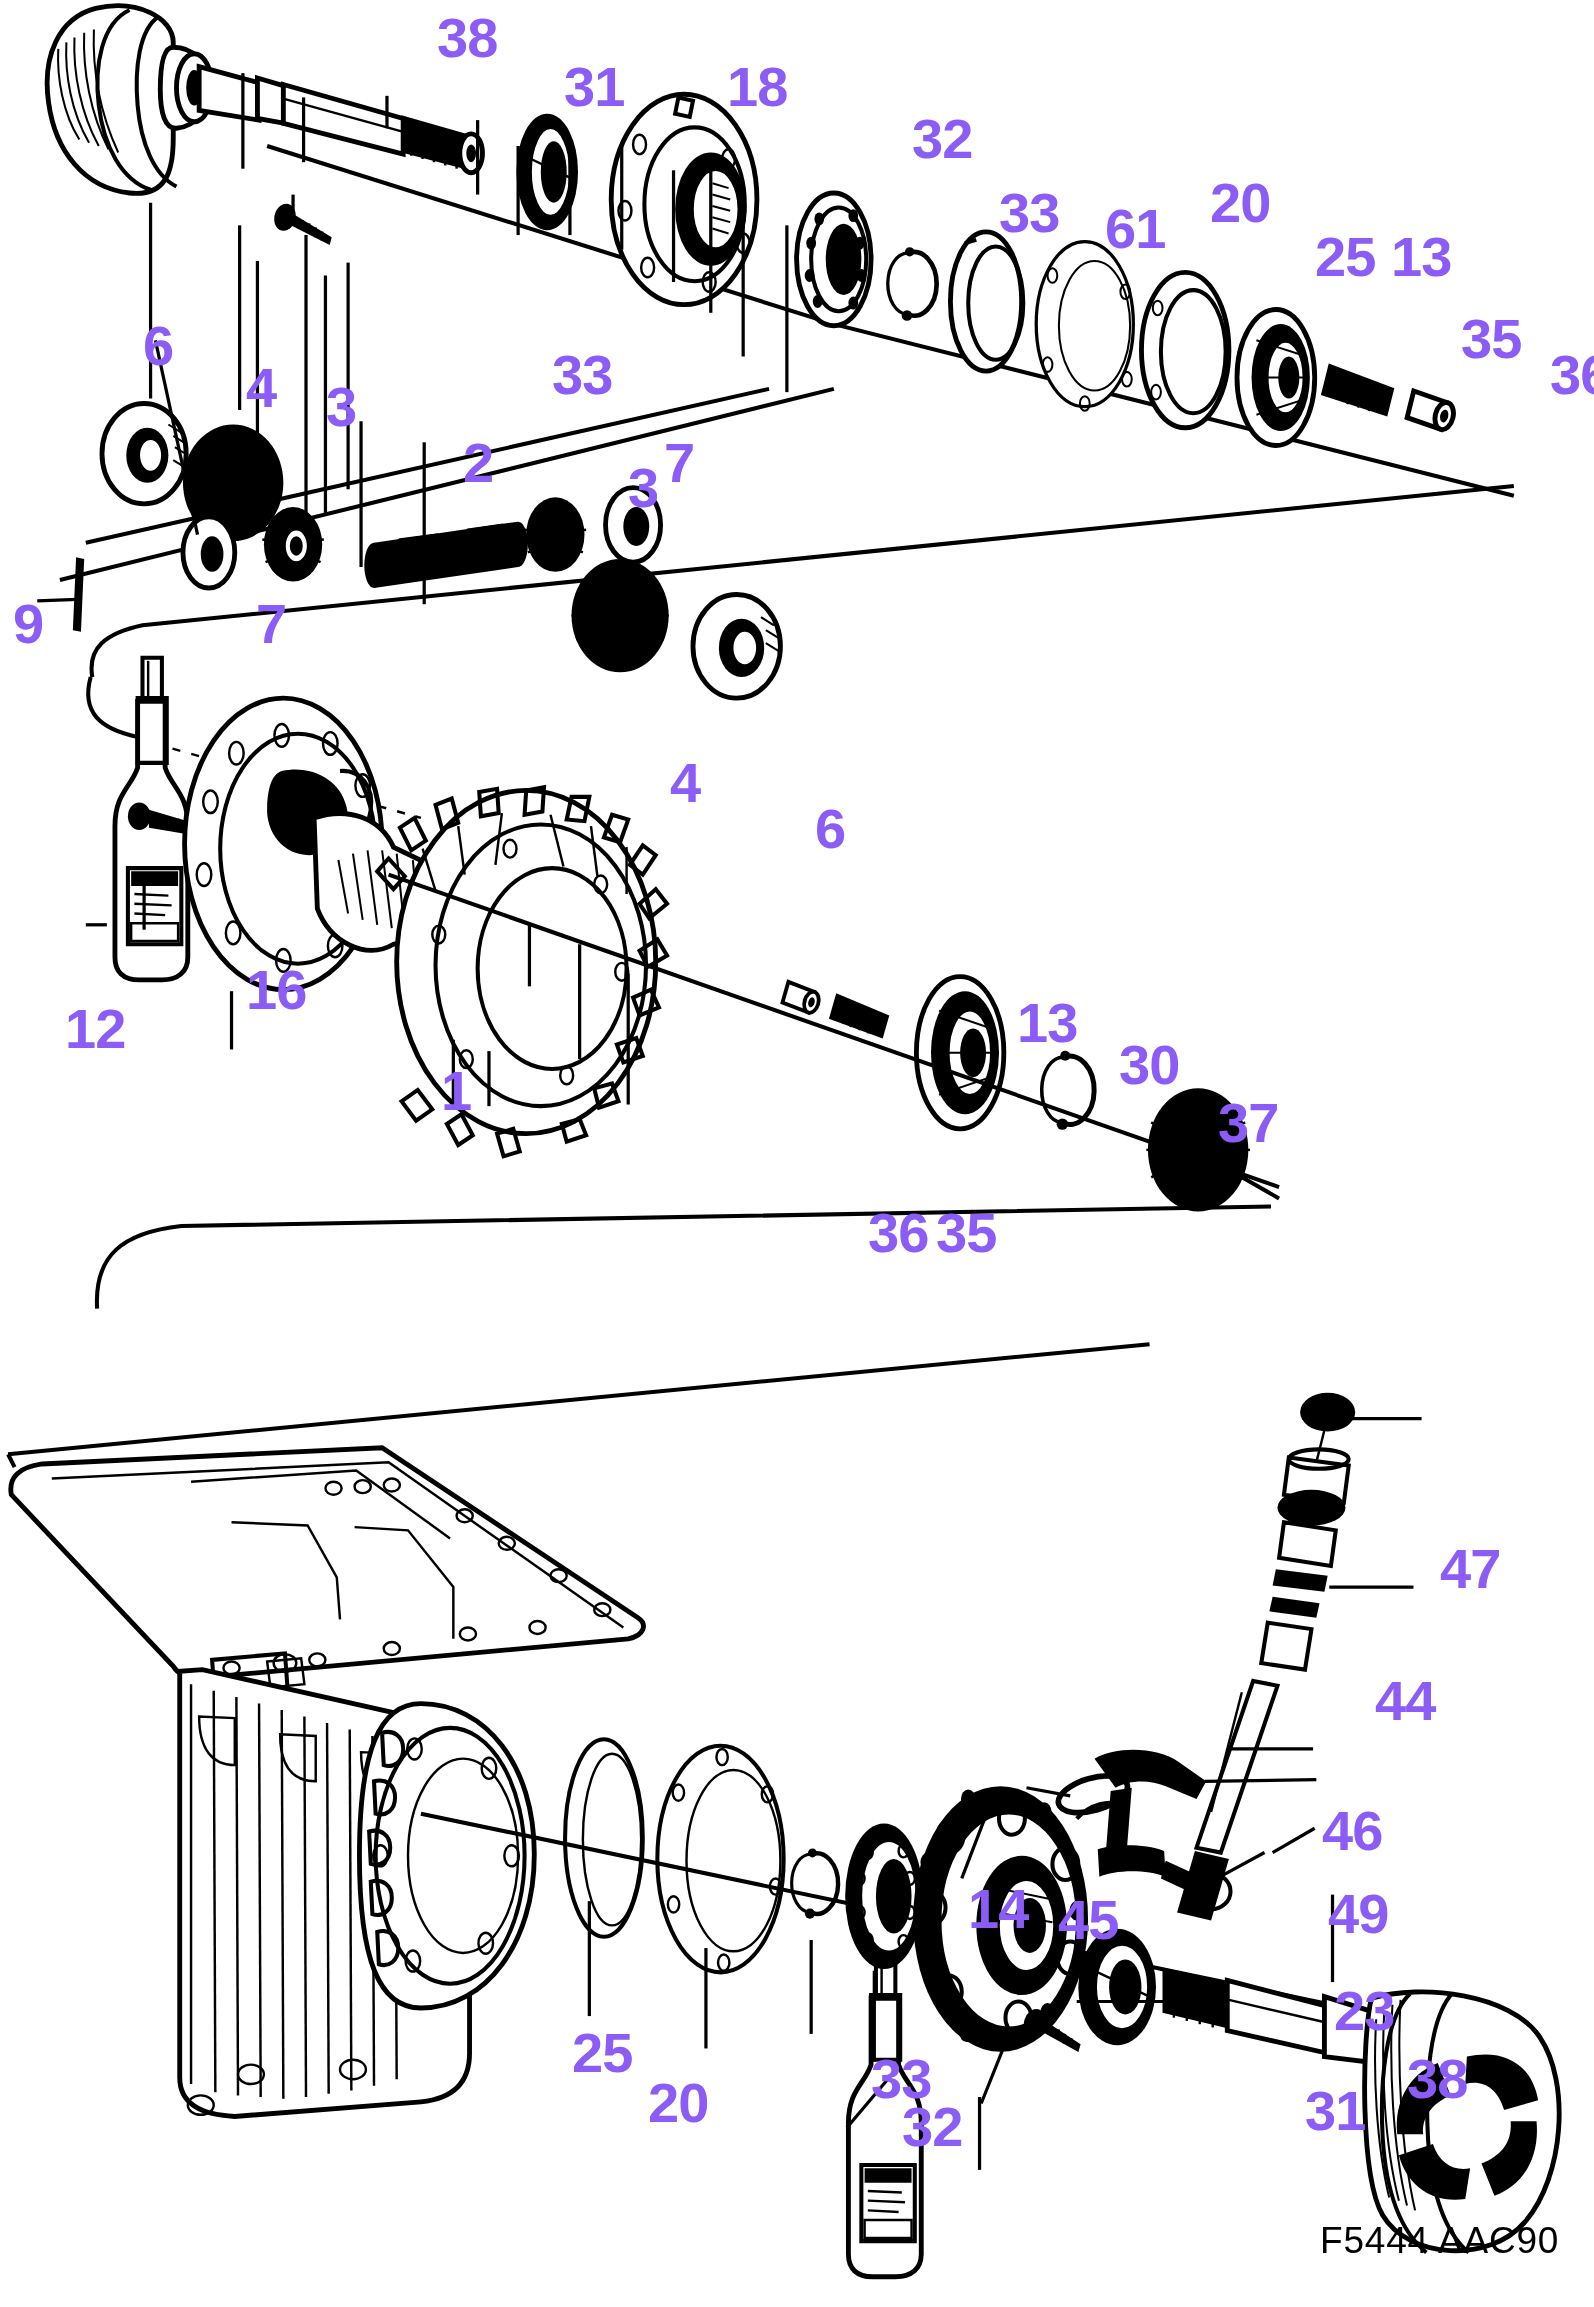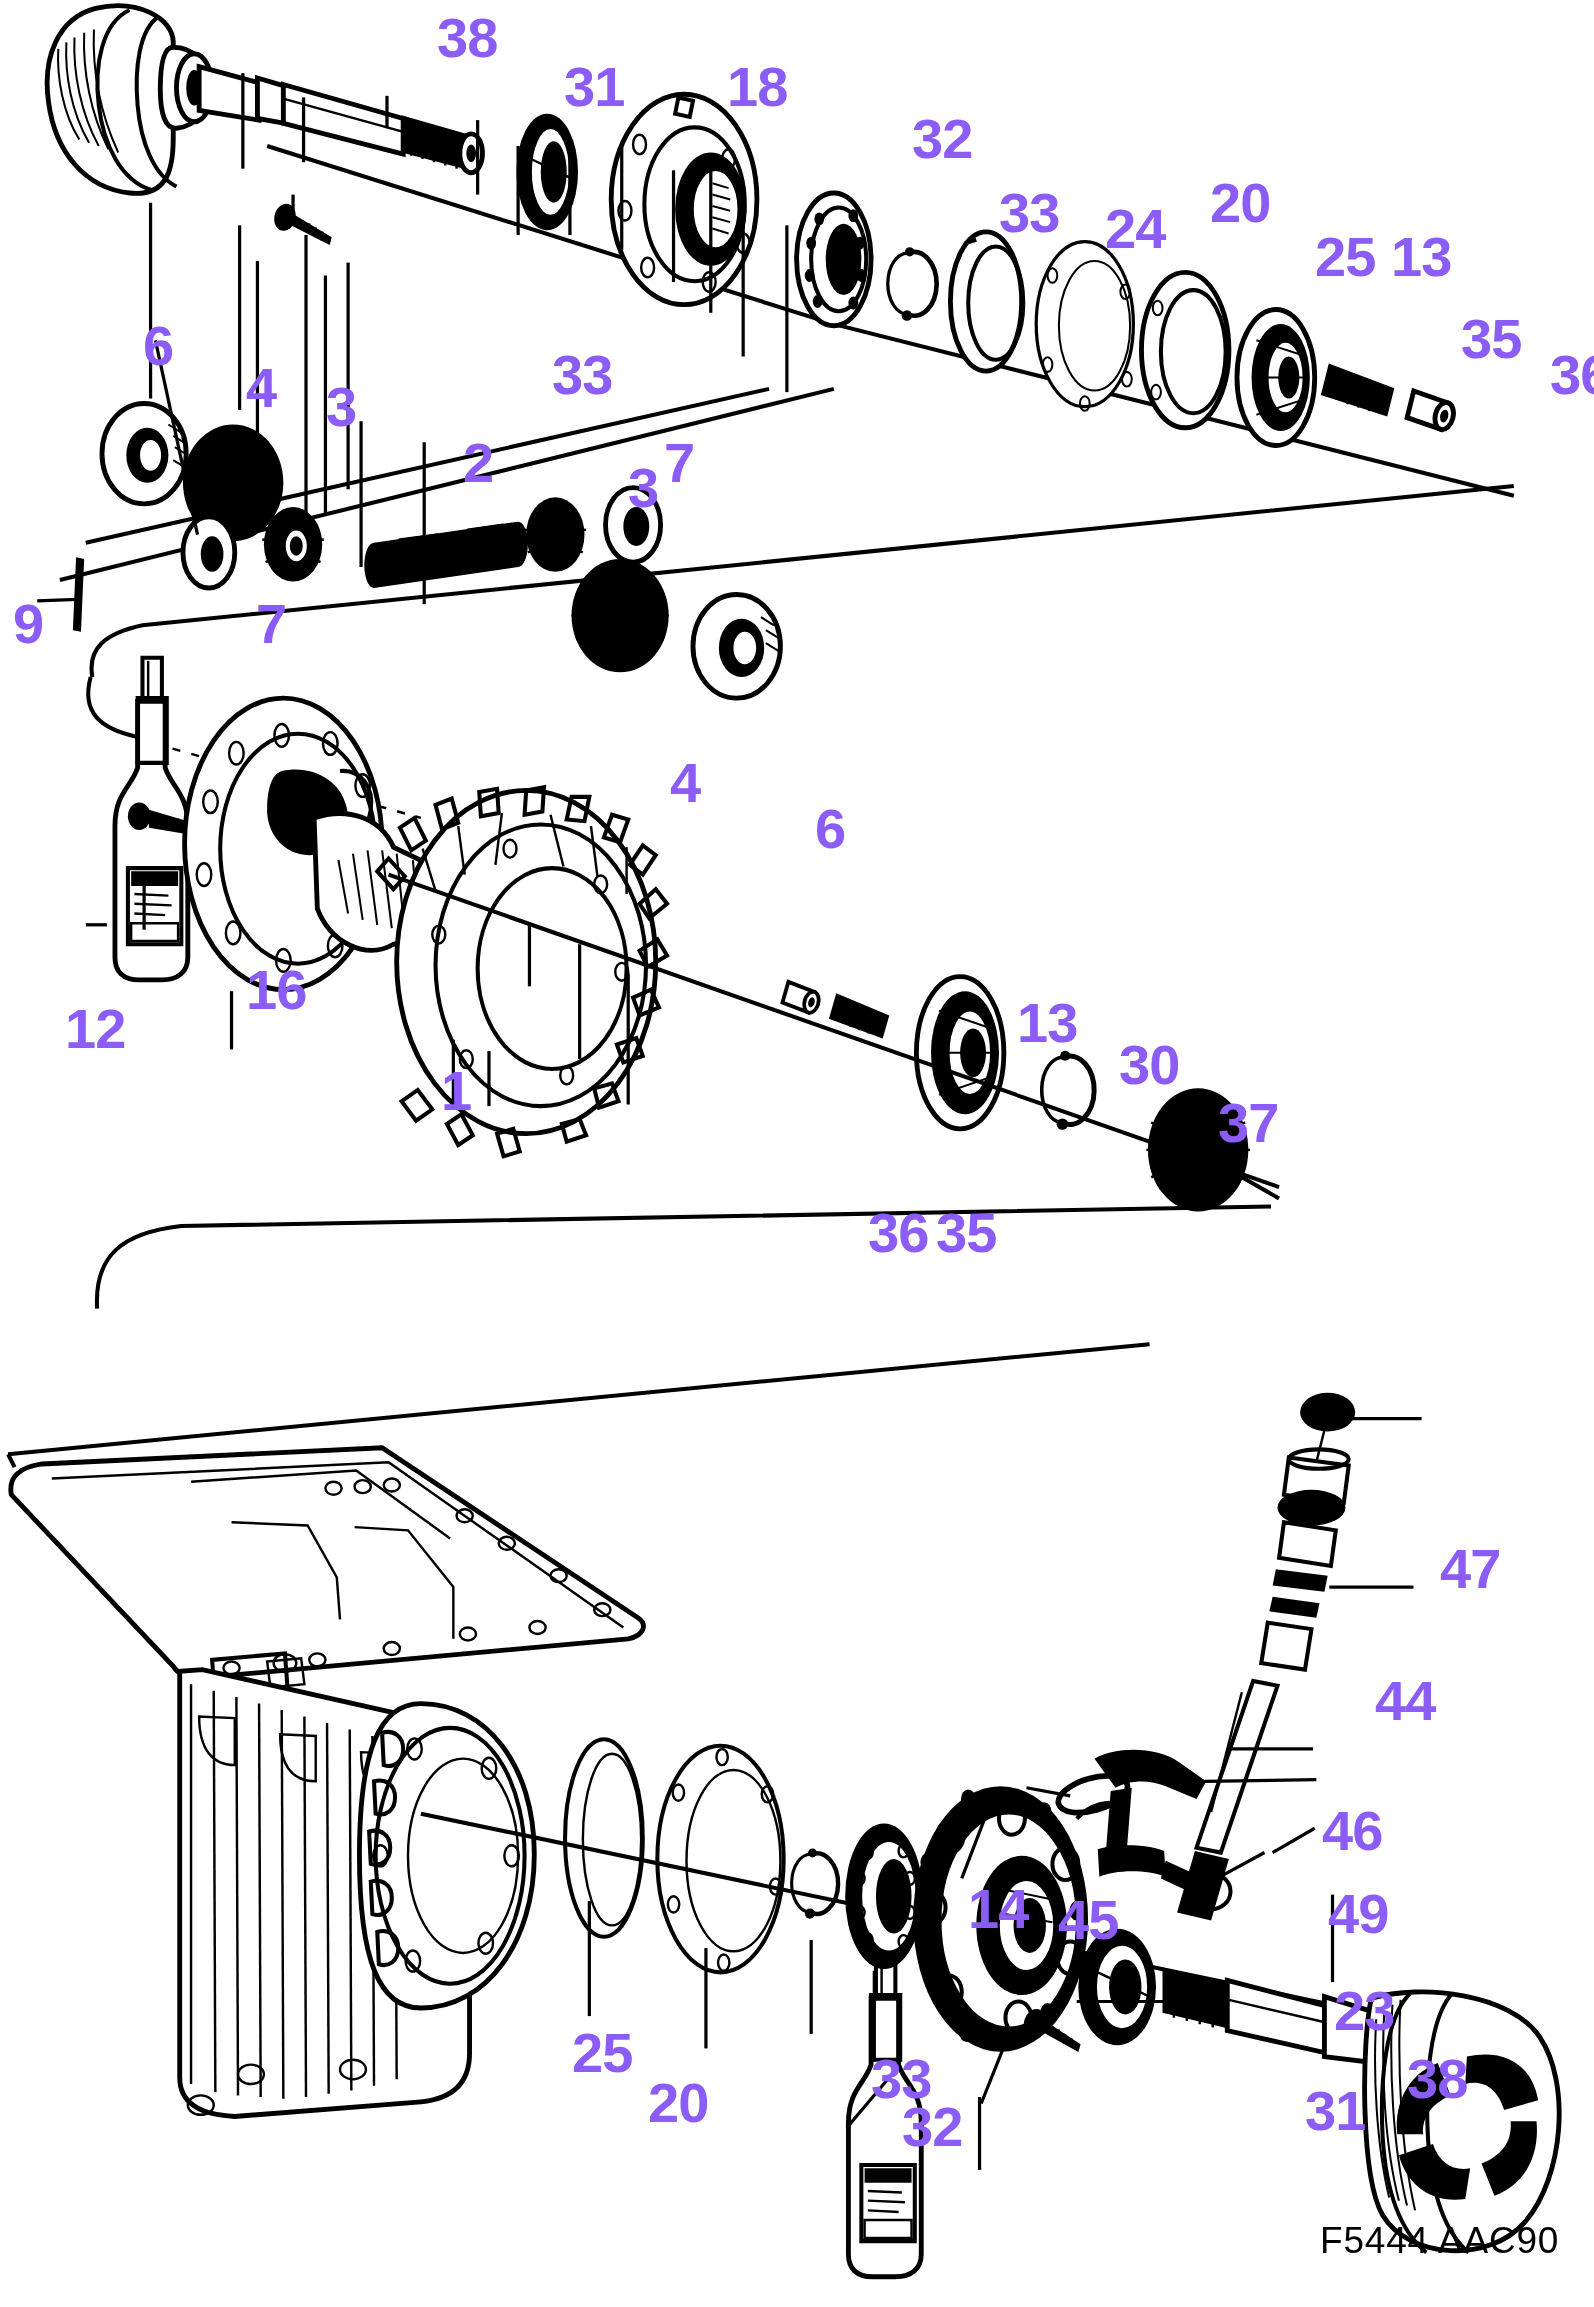--- a/index.html
+++ b/index.html
@@ -805,21 +805,21 @@
       <path d="M1100,2564 L1046,2628"></path>
       <path d="M1096,2690 L1122,2690"></path>
     </g>
   </svg>
 
   <div class="lbl" style="left: 437px; top: 16px;">38</div>
   <div class="lbl" style="left: 564px; top: 65px;">31</div>
   <div class="lbl" style="left: 727px; top: 65px;">18</div>
   <div class="lbl" style="left: 912px; top: 117px;">32</div>
   <div class="lbl" style="left: 999px; top: 191px;">33</div>
-  <div class="lbl" style="left: 1105px; top: 207px;">24</div>
+  <div class="lbl" style="left: 1105px; top: 207px;">61</div>
   <div class="lbl" style="left: 1210px; top: 181px;">20</div>
   <div class="lbl" style="left: 1315px; top: 235px;">25</div>
   <div class="lbl" style="left: 1391px; top: 235px;">13</div>
   <div class="lbl" style="left: 1461px; top: 317px;">35</div>
   <div class="lbl" style="left: 1550px; top: 353px;">36</div>
   <div class="lbl" style="left: 552px; top: 353px;">33</div>
 
   <div class="lbl" style="left: 143px; top: 324px;">6</div>
   <div class="lbl" style="left: 246px; top: 366px;">4</div>
   <div class="lbl" style="left: 326px; top: 385px;">3</div>

